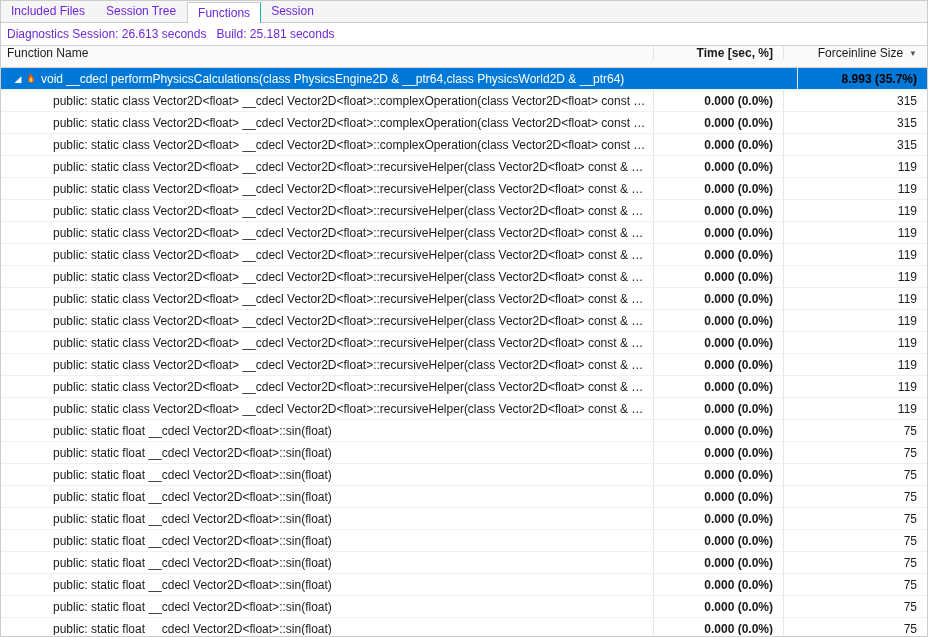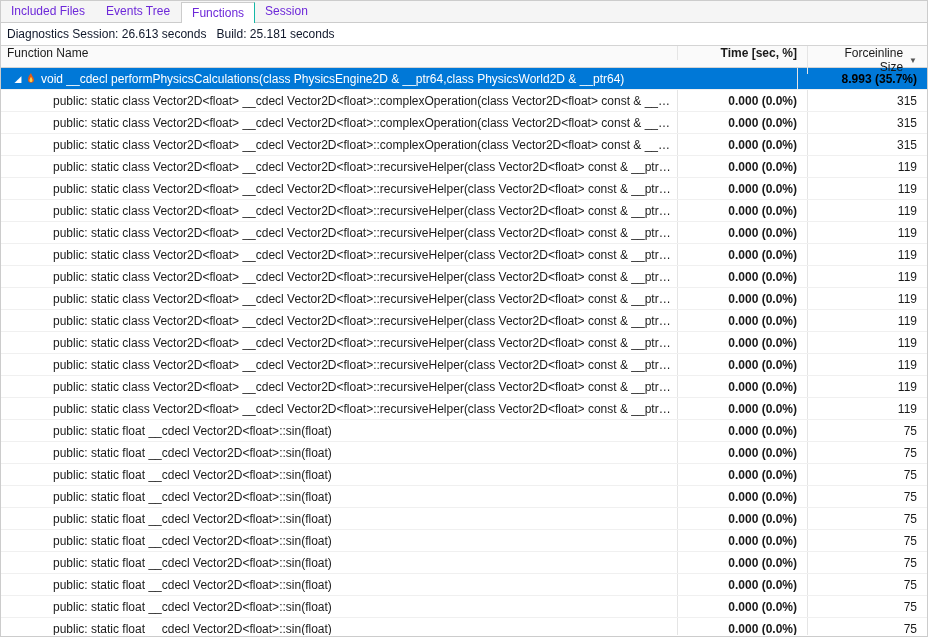--- a/index.html
+++ b/index.html
@@ -30,33 +30,33 @@
   background: #fff;
   border-left: 1px solid #ccc;
   border-right: 1px solid #14b8a6;
   border-top: 1px solid #ccc;
   position: relative;
   top: 1px;
 }
 .status-bar {
   padding: 4px 6px;
   font-size: 12px;
-  color: #0f172a;
+  color: #6d28d9;
   border-bottom: 1px solid #d4d4d4;
 }
 .grid-header {
   display: flex;
   background: #fafafa;
   border-bottom: 1px solid #d4d4d4;
   height: 22px;
   align-items: flex-start;
 }
 .col-name { flex: 1; padding: 0 6px; }
 .col-time { width: 130px; text-align: right; padding: 0 10px; border-left: 1px solid #e5e5e5; font-weight: bold; }
-.col-size { width: 120px; text-align: right; padding: 0 10px; border-left: 1px solid #e5e5e5; display:flex; justify-content:space-between; align-items:center;}
+.col-size { width: 144px; text-align: right; padding: 0 10px; border-left: 1px solid #e5e5e5; display:flex; justify-content:space-between; align-items:center;}
 .col-size-label { flex:1; text-align:right; }
 .dropdown-arrow { font-size: 8px; color:#555; margin-left:6px;}
 .grid-body { overflow-y: auto; height: calc(637px - 22px - 24px - 22px - 2px); }
 .row {
   display: flex;
   height: 22px;
   align-items: center;
   border-bottom: 1px solid #f0f0f0;
 }
 .row .col-name { display:flex; align-items:center; overflow:hidden;}
@@ -82,21 +82,21 @@
   white-space: nowrap; overflow:hidden; text-overflow: ellipsis;
   flex:1;
 }
 .child-row .name-text { color:#1a1a1a; }
 </style>
 </head>
 <body>
 
 <div class="tabs" id="tab-bar">
     <div class="tab">Included Files</div>
-    <div class="tab">Events Tree</div>
+    <div class="tab">Session Tree</div>
     <div class="tab active">Functions</div>
     <div class="tab">Session</div>
   </div>
 
 <div class="status-bar">
   <span>Diagnostics Session:</span>
   <span>26.613 seconds</span>
   &nbsp;
   <span>Build:</span>
   <span>25.181 seconds</span>

